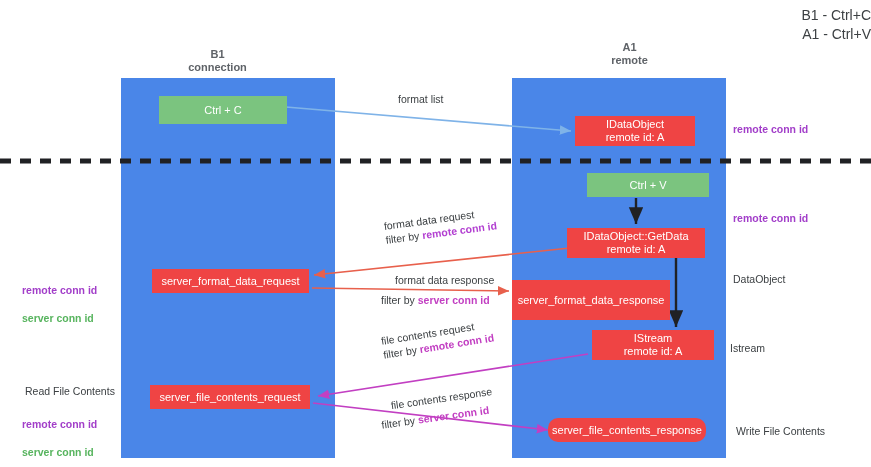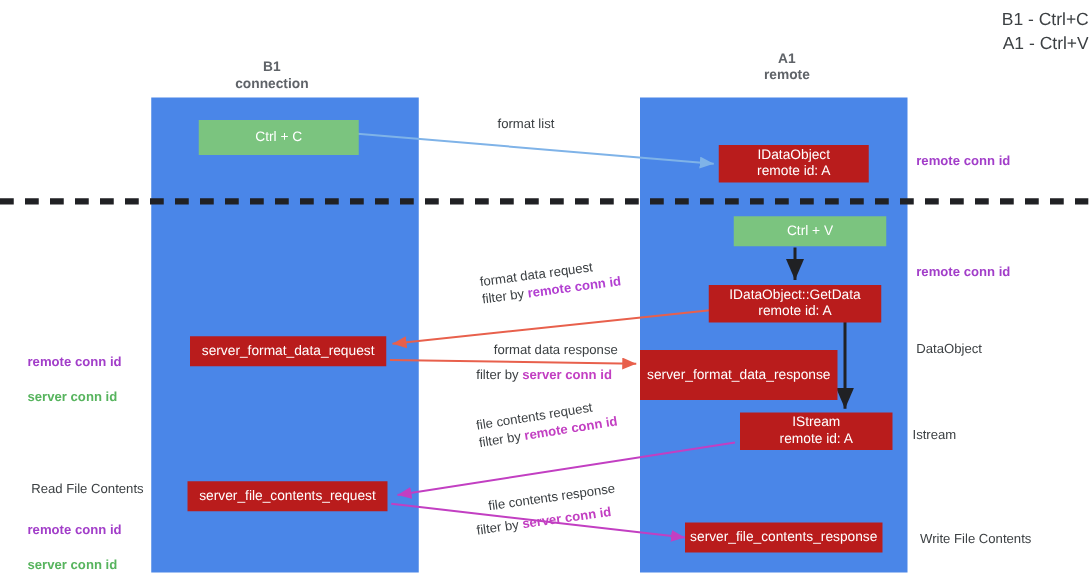--- a/index.html
+++ b/index.html
@@ -46,21 +46,21 @@
     flex-direction: column;
     align-items: center;
     justify-content: center;
     text-align: center;
     color: #ffffff;
     font-size: 11px;
     line-height: 13px;
     white-space: pre-line;
     padding: 2px 4px;
   }
-  .node.orange { background: #b91c1c; text-align: center; }
+  .node.orange { background: #ef4444; text-align: center; }
   .node.green  { background: #7bc47f; }
   svg.overlay {
     position: absolute;
     left: 0;
     top: 0;
     width: 871px;
     height: 467px;
     pointer-events: none;
   }
   .edge-label {
@@ -146,21 +146,21 @@
 
   <div class="node orange" style="left:152px; top:269px; width:157px; height:24px;">server_format_data_request</div>
 
   <div class="node orange" style="left:512px; top:280px; width:158px; height:40px;">server_format_data_response</div>
 
   <div class="node orange" style="left:592px; top:330px; width:122px; height:30px;">IStream
 remote id: A</div>
 
   <div class="node orange" style="left:150px; top:385px; width:160px; height:24px;">server_file_contents_request</div>
 
-  <div class="node orange" style="left:548px; top:418px; width:158px; height:24px;">server_file_contents_response</div>
+  <div class="node orange" style="left:548px; top:418px; width:158px; height:24px;border-radius:10px;">server_file_contents_response</div>
 
   <div class="edge-label" style="left:398px; top:92px;">format list</div>
 
   <div class="edge-label rot-1" style="left:383px; top:219px;">
     <span class="stack">format data request</span>
     <span class="stack"><span>filter by </span><span class="hl-purple">remote conn id</span></span>
   </div>
 
   <div class="edge-label" style="left:381px; top:273px;">
     <span class="stack" style="padding-left:14px;">format data response</span>

